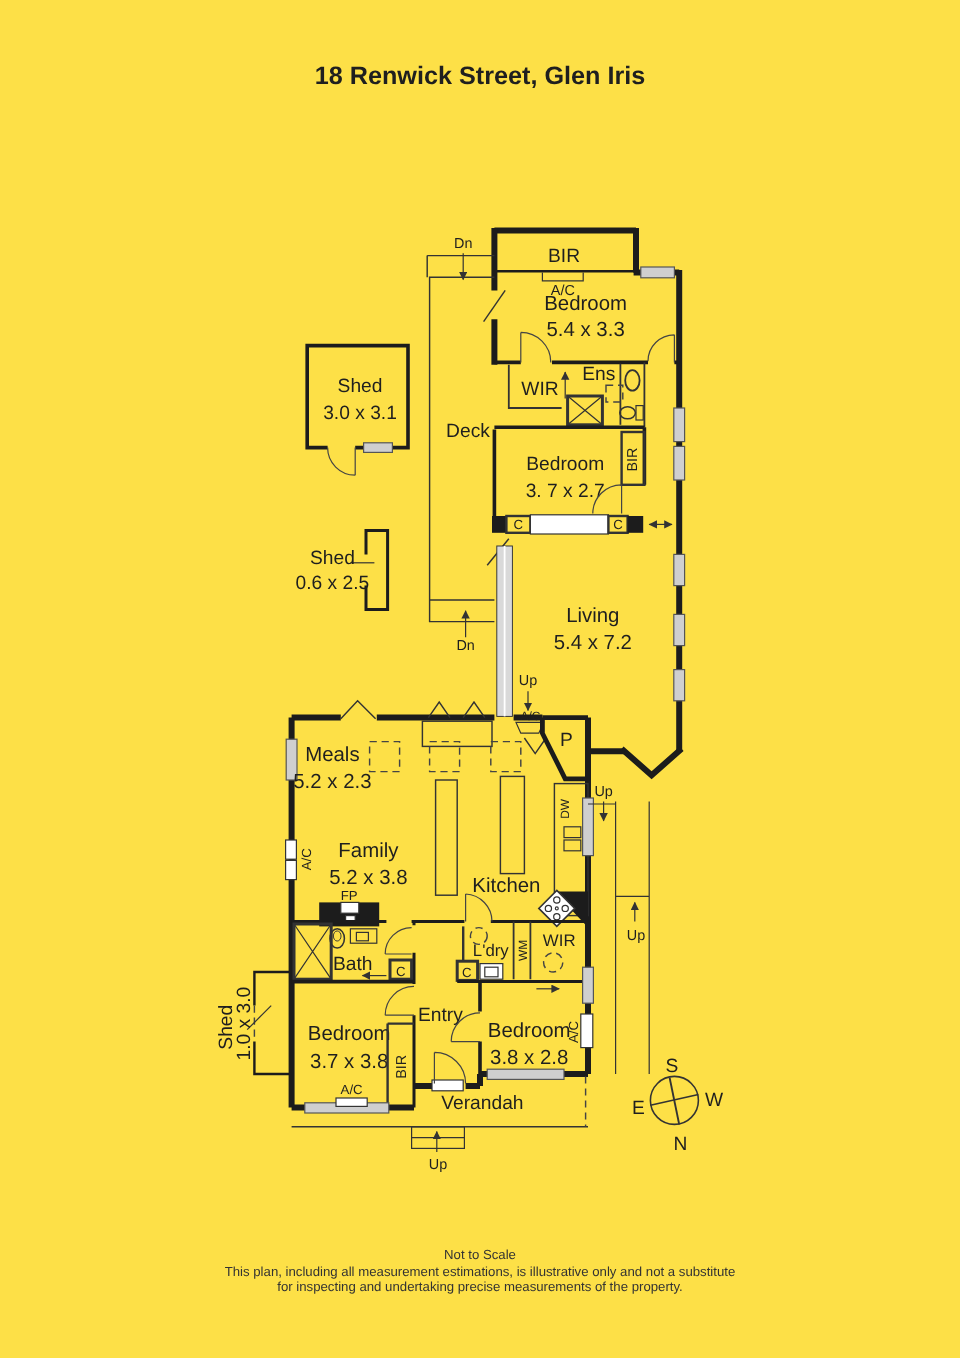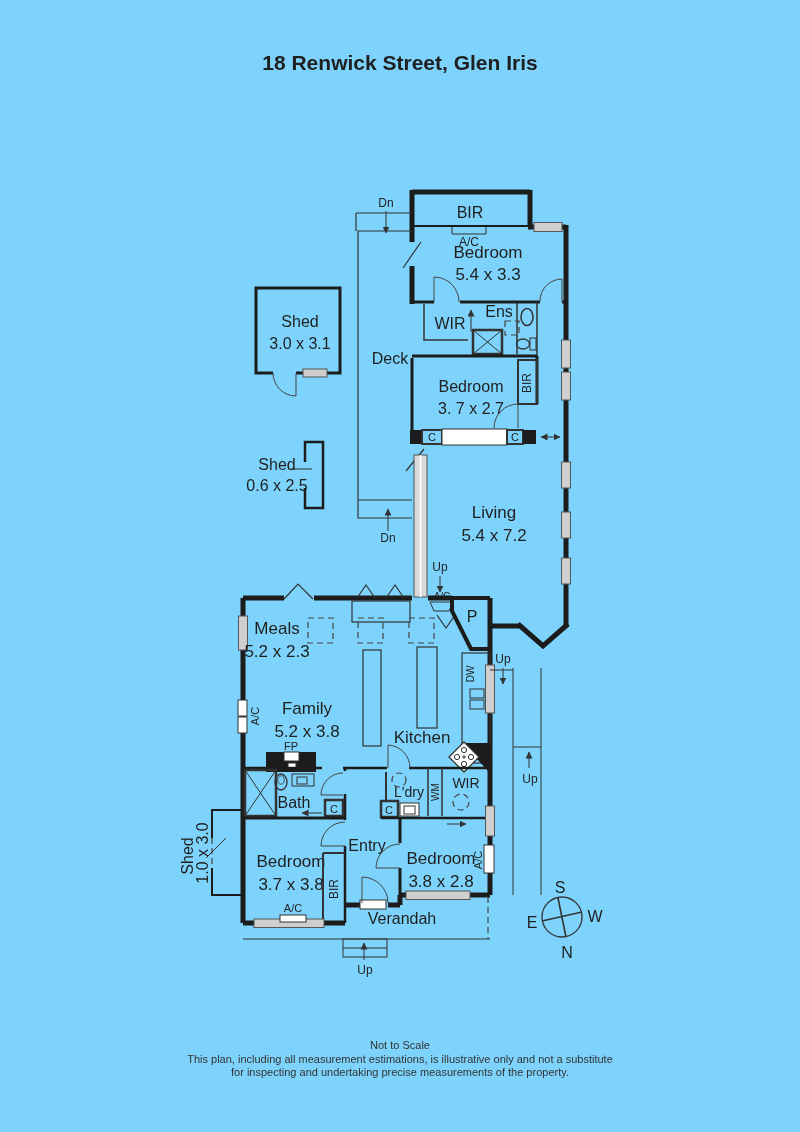--- a/index.html
+++ b/index.html
@@ -1,16 +1,16 @@
 <!DOCTYPE html>
 <html><head>
 <meta charset="utf-8">
 <style>
   html,body{margin:0;padding:0;background:#fff;}
-  #page{position:relative;width:800px;height:1132px;background:#7dd3fc;overflow:hidden;
+  #page{position:relative;width:800px;height:1132px;background:#fde047;overflow:hidden;
         font-family:"Liberation Sans",sans-serif;text-align:right;}
   svg{position:absolute;top:0;left:0;}
   text{fill:#1f1f1f;font-family:"Liberation Sans",sans-serif;}
   .wall{stroke:#1c1c1c;fill:none;}
   .w5{stroke-width:5;} .w4{stroke-width:4;} .w3{stroke-width:3;} .w25{stroke-width:2.5;}
   .w2{stroke-width:2;} .w15{stroke-width:1.5;} .thin{stroke:#333;stroke-width:1.2;fill:none;}
   .hair{stroke:#333;stroke-width:1;fill:none;}
   .arc{stroke:#444;stroke-width:1;fill:none;}
   .win{fill:#cfcfcf;stroke:#555;stroke-width:1;}
   .whitebox{fill:#fff;stroke:#333;stroke-width:1;}

